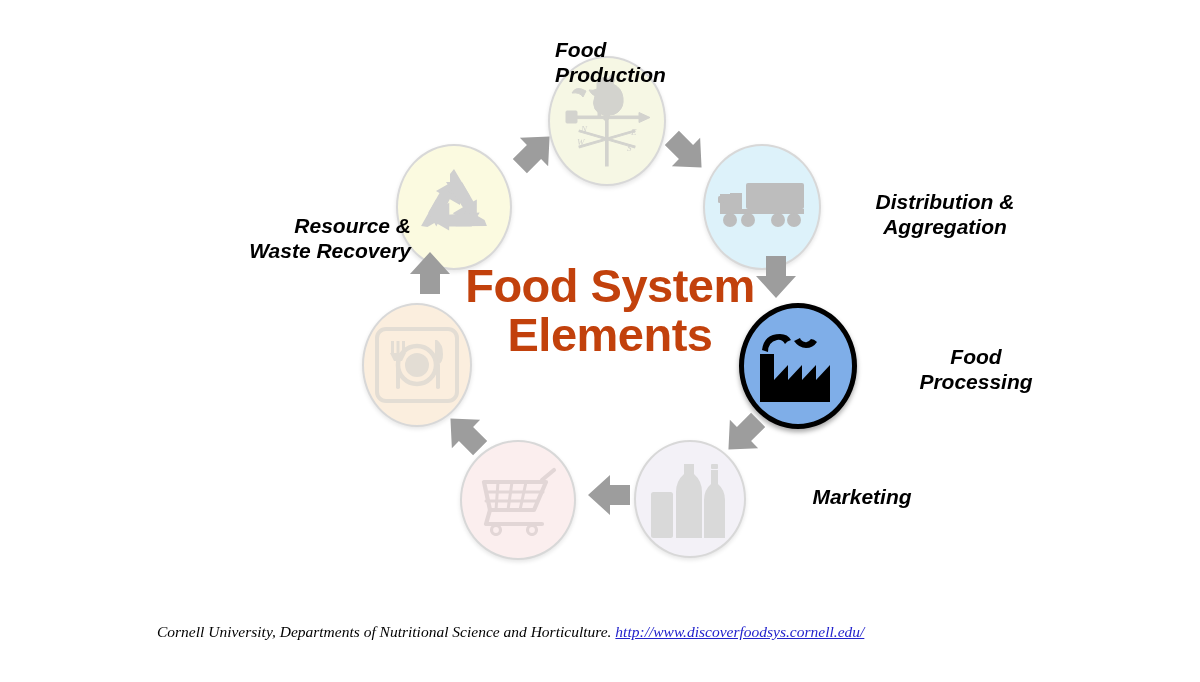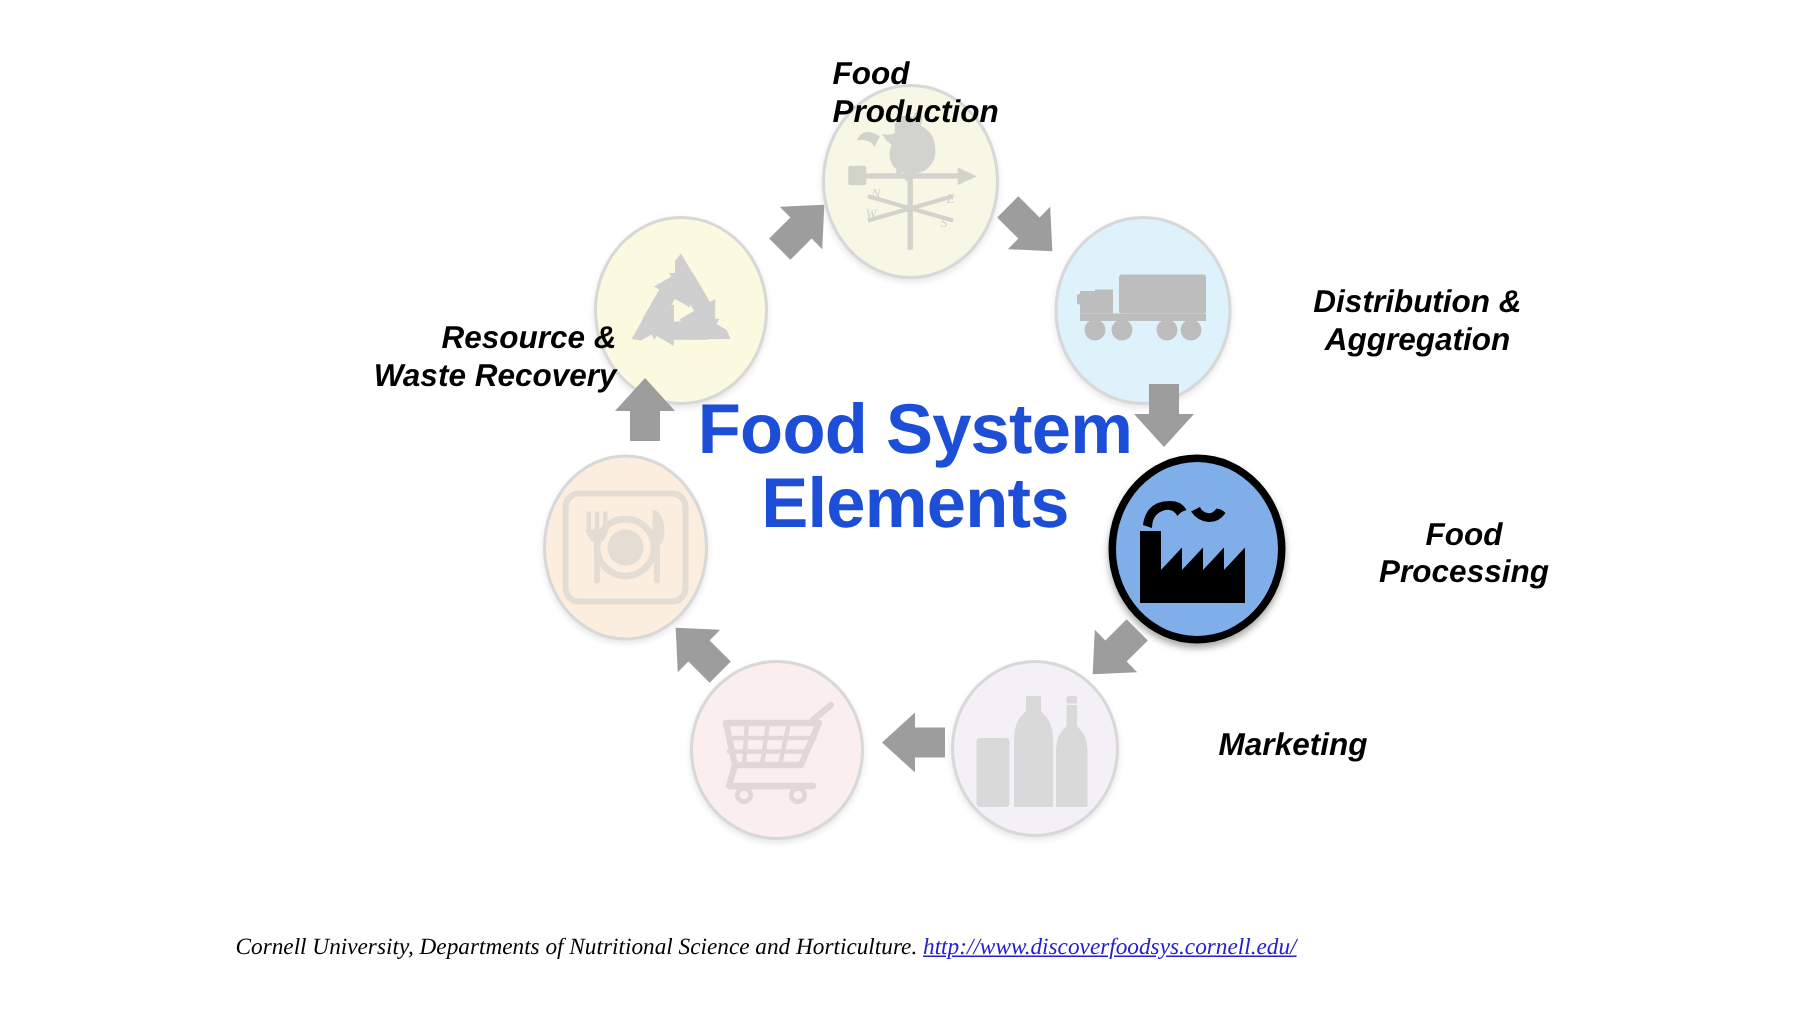--- a/index.html
+++ b/index.html
@@ -61,21 +61,21 @@
   #center-title {
     position: absolute;
     left: 435px;
     top: 262px;
     width: 350px;
     text-align: center;
     font-size: 47px;
     font-weight: bold;
     line-height: 1.04;
     letter-spacing: -0.5px;
-    color: #1d4ed8;
+    color: #c2410c;
     white-space: pre-line;
   }
 
   
   .arrow {
     position: absolute;
     width: 56px;
     height: 56px;
   }
   .arrow svg { display: block; width: 100%; height: 100%; }

